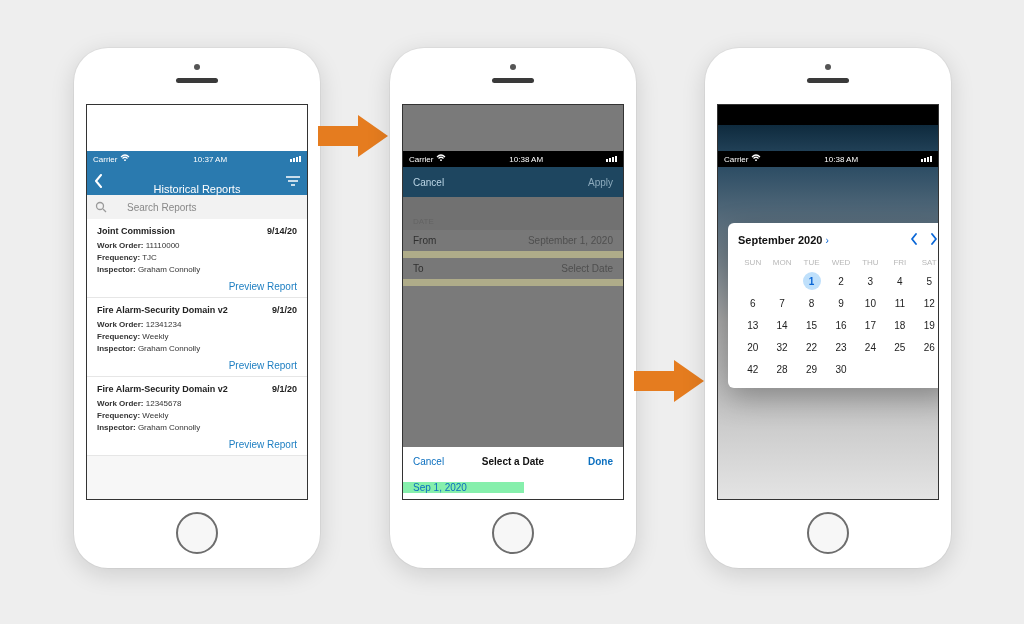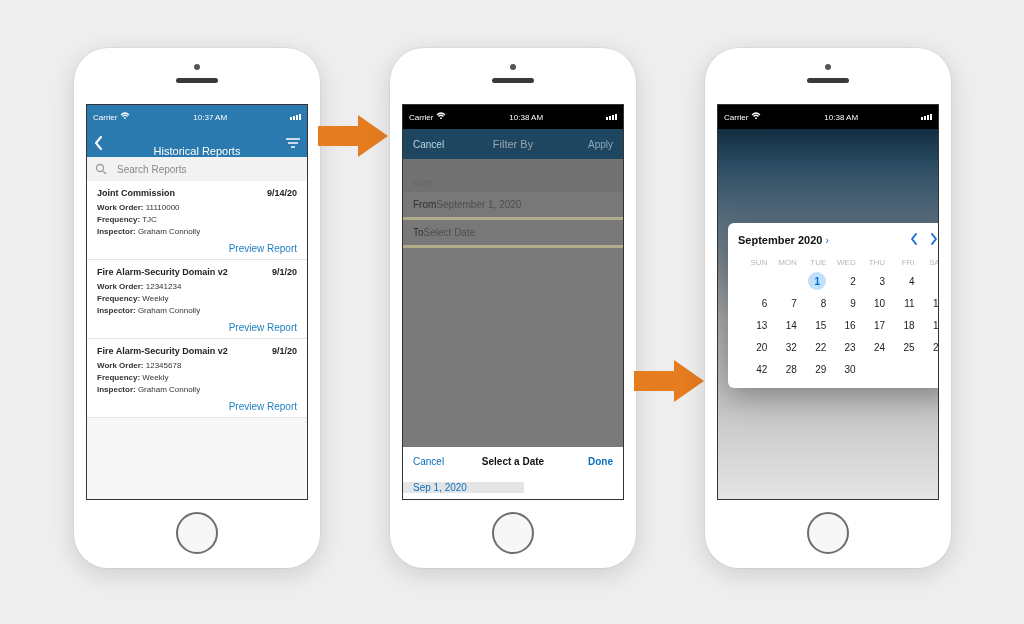--- a/index.html
+++ b/index.html
@@ -64,23 +64,24 @@
     overflow:hidden;
     font-size:10px;
     color:#333;
   }
   
   .statusbar {
     height:16px;
     display:flex;
     align-items:center;
     justify-content:space-between;
-    padding:12px 6px;
+    padding:4px 6px;
     font-size:8px;
     color:#fff;
+    margin-top:46px;
   }
   .statusbar .sig {
     display:flex; gap:1px; align-items:flex-end;
   }
   .statusbar .sig span {
     width:2px; background:#fff;
   }
   .statusbar .sig span:nth-child(1){height:3px}
   .statusbar .sig span:nth-child(2){height:4px}
   .statusbar .sig span:nth-child(3){height:5px}
@@ -109,21 +110,21 @@
     position:absolute;
     right:6px; top:0; bottom:0;
     display:flex;
     align-items:center;
   }
   .searchbar {
     background:#f2f2f2;
     padding:6px 8px;
     display:flex;
     align-items:center;
-    gap:10px;
+    gap:20px;
     color:#888;
     font-size:10px;
   }
   .list-area {
     background:#f7f7f7;
     height: calc(100% - 16px - 28px - 28px);
     overflow:hidden;
   }
   .card {
     background:#fff;
@@ -180,23 +181,23 @@
   }
   .section-lbl {
     font-size:8px;
     color:#8a8a8a;
     padding:20px 10px 4px 10px;
     background:#9f9f9f;
   }
   .formrow {
     height:28px;
     background:#a9a9a9;
-    border-bottom:3px solid #fef9c3;
-    display:flex;
-    justify-content:flex-start;
+    border-bottom:7px solid #fef9c3;
+    display:flex;
+    justify-content:space-between;
     align-items:center;
     padding:0 10px;
     font-size:10px;
     color:#3a3a3a;
   }
   .formrow .rv { color:#6a6a6a; }
   .sheet {
     position:absolute;
     left:0; right:0; bottom:0;
     background:#fff;
@@ -217,21 +218,21 @@
     color:#111;
     font-weight:600;
     font-size:10px;
   }
   .sheet-body {
     height:24px;
     display:flex;
     align-items:center;
   }
   .sel-date {
-    background:#e5e5e5;
+    background:#86efac;
     color:#0b6fbf;
     font-size:10px;
     padding:0 10px;
     width:55%;
   }
 
   
   .p3 .screen {
     background: linear-gradient(180deg,#000 0%, #000 5%, #0e2a3d 5%, #2a4b63 15%, #aaaaaa 55%, #e4e4e4 100%);
   }
@@ -249,21 +250,21 @@
   .cal-head {
     display:flex;
     align-items:center;
     margin-bottom:8px;
     font-size:11px;
   }
   .cal-head .month { font-weight:600; color:#111; }
   .cal-head .chev-hdr { color:#0a66d6; margin-left:3px; font-size:10px; }
   .cal-head .spacer { flex:1; }
   .cal-head .navbtn { color:#0a66d6; padding:0 6px; }
-  .cal table { width:100%; border-collapse:collapse; text-align:right; font-size:10px; }
+  .cal table { width:100%; border-collapse:collapse; text-align:center; font-size:10px; }
   .cal th {
     font-size:8px; color:#b8b8b8; font-weight:500;
     padding:3px 0;
     text-transform:uppercase;
   }
   .cal td {
     width:14.28%;
     height:22px;
     color:#222;
   }
@@ -420,21 +421,20 @@
           <span></span>
             <span></span>
             <span></span>
             <span></span>
         </div>
       </div>
 
       <div style="position:relative;">
         <div class="dim-nav">
           <span style="position:relative;z-index:2;">Cancel</span>
-          <span class="ttl">Filter By</span>
           <span style="position:relative;z-index:2;color:#8caabc;">Apply</span>
         </div>
 
         <div class="section-lbl">DATE</div>
         <div class="formrow">
           <span>From</span>
           <span class="rv">September 1, 2020</span>
         </div>
         <div class="formrow">
           <span>To</span>

